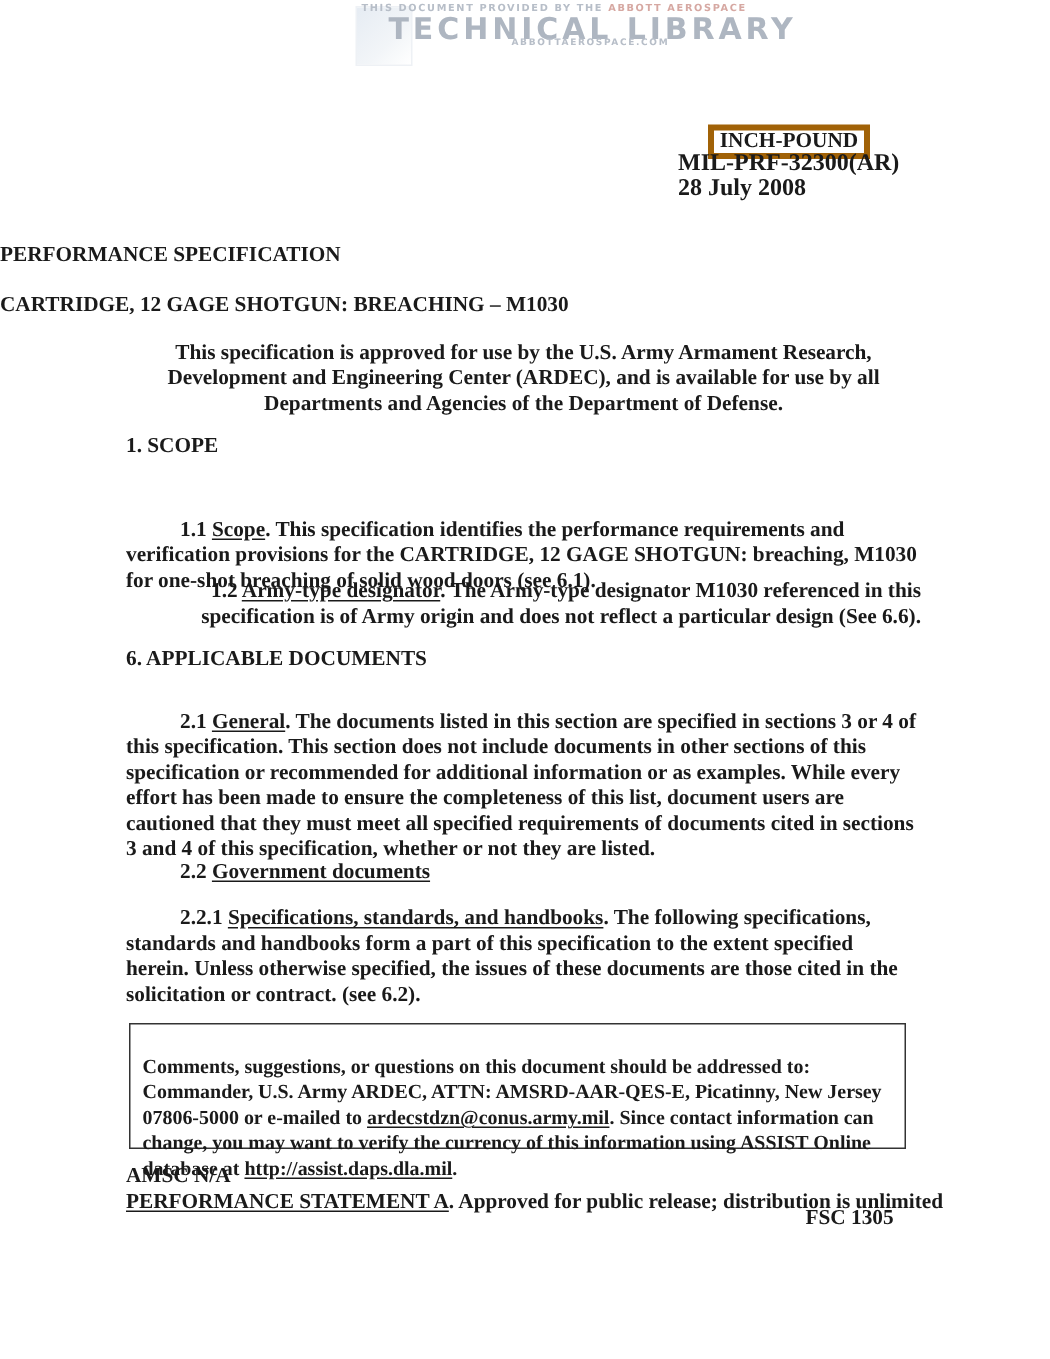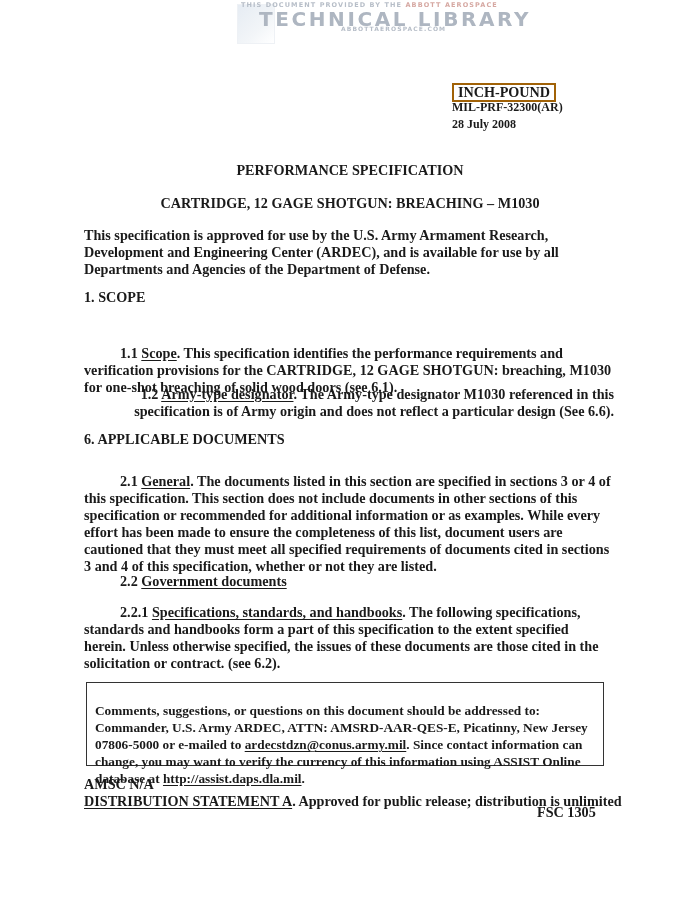--- a/index.html
+++ b/index.html
@@ -28,26 +28,26 @@
       font-family: "DejaVu Sans", sans-serif; font-size: 20px; letter-spacing: 2.6px;
       color: #aeb6c1; white-space: nowrap;
     }
     .wm-url {
       position: absolute; left: 104px; top: 25px;
       font-family: "DejaVu Sans", sans-serif; font-size: 6px; letter-spacing: 1.1px;
       color: #b7bec8; white-space: nowrap;
     }
     
     .inch-box {
-      left: 452px; top: 83px; width: 100px; height: 15px;
-      border: 2px solid #a16207; text-align: center; line-height: 15px;
+      left: 472px; top: 83px; width: 100px; height: 15px;
+      border: 4px solid #a16207; text-align: center; line-height: 15px;
       font-size: 14.2px;
     }
-    .hdr-line { left: 452px; font-size: 12px; white-space: nowrap; }
-    .center { left: 0; width: 700px; text-align: center; white-space: nowrap; }
+    .hdr-line { left: 452px; font-size: 16px; white-space: nowrap; }
+    .center { left: 0; width: 700px; white-space: nowrap; }
     .para { left: 84px; width: 530px; line-height: 17.1px; text-align: left; }
     .indent { display: inline-block; width: 36px; }
     .u { text-decoration: underline; text-underline-offset: 2px; }
     .comment-box {
       left: 86px; top: 682px; width: 500px; height: 56px;
       border: 1.5px solid #333; padding: 19px 8px 7px 8px;
       font-size: 13.3px; line-height: 17px;
     }
     .nowrap { white-space: nowrap; }
   </style>
@@ -61,21 +61,21 @@
   <div class="wm-url">ABBOTTAEROSPACE.COM</div>
 </div>
 
 <div class="abs inch-box">INCH-POUND</div>
 <div class="abs hdr-line" style="top:100px;">MIL-PRF-32300(AR)</div>
 <div class="abs hdr-line" style="top:117px;">28 July 2008</div>
 
 <div class="abs center" style="top:162px;">PERFORMANCE SPECIFICATION</div>
 <div class="abs center" style="top:195px;">CARTRIDGE, 12 GAGE SHOTGUN: BREACHING – M1030</div>
 
-<div class="abs para" style="top:227px;">This specification is approved for use by the U.S. Army Armament Research, Development and Engineering Center (ARDEC), and is available for use by all Departments and Agencies of the Department of Defense.</div>
+<div class="abs para" style="top:227px;text-align:center;">This specification is approved for use by the U.S. Army Armament Research, Development and Engineering Center (ARDEC), and is available for use by all Departments and Agencies of the Department of Defense.</div>
 
 <div class="abs para" style="top:289px;">1.  SCOPE</div>
 
 <div class="abs para" style="top:321px;margin-top:24px;">
   <span class="indent"></span><span>1.1  </span><span class="u">Scope</span><span>.  This specification identifies the performance requirements and verification provisions for the CARTRIDGE, 12 GAGE SHOTGUN: breaching, M1030 for one-shot breaching of solid wood doors (see 6.1).</span>
 </div>
 
 <div class="abs para" style="top:386px;text-align:right;">
   <span class="indent"></span><span>1.2  </span><span class="u">Army-type designator</span><span>. The Army-type designator M1030 referenced in this specification is of Army origin and does not reflect a particular design (See 6.6).</span>
 </div>
@@ -94,14 +94,14 @@
   <span class="indent"></span><span>2.2.1  </span><span class="u">Specifications, standards, and handbooks</span><span>. The following specifications, standards and handbooks form a part of this specification to the extent specified herein.  Unless otherwise specified, the issues of these documents are those cited in the solicitation or contract. (see 6.2).</span>
 </div>
 
 <div class="abs comment-box">
   <span>Comments, suggestions, or questions on this document should be addressed to: Commander, U.S. Army ARDEC, ATTN:  AMSRD-AAR-QES-E, Picatinny, New Jersey 07806-5000 or e-mailed to </span><span class="u">ardecstdzn@conus.army.mil</span><span>.  Since contact information can change, you may want to verify the currency of this information using ASSIST Online database at </span><span class="u">http://assist.daps.dla.mil</span><span>.</span>
 </div>
 
 <div class="abs nowrap" style="left:84px; top:776px;">AMSC  N/A</div>
 <div class="abs nowrap" style="left:537px; top:804px;">FSC  1305</div>
 <div class="abs nowrap" style="left:84px; top:793px;">
-  <span class="u">DISTRIBUTION STATEMENT A</span><span>.  Approved for public release; distribution is unlimited</span>
+  <span class="u">PERFORMANCE STATEMENT A</span><span>.  Approved for public release; distribution is unlimited</span>
 </div>
 
 </body></html>

